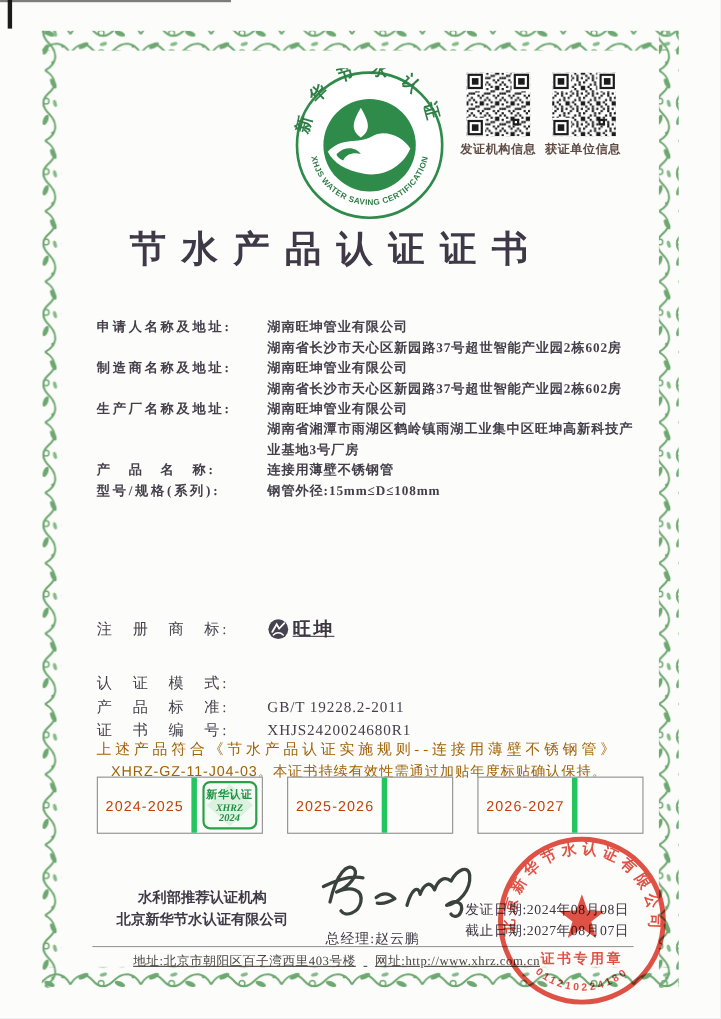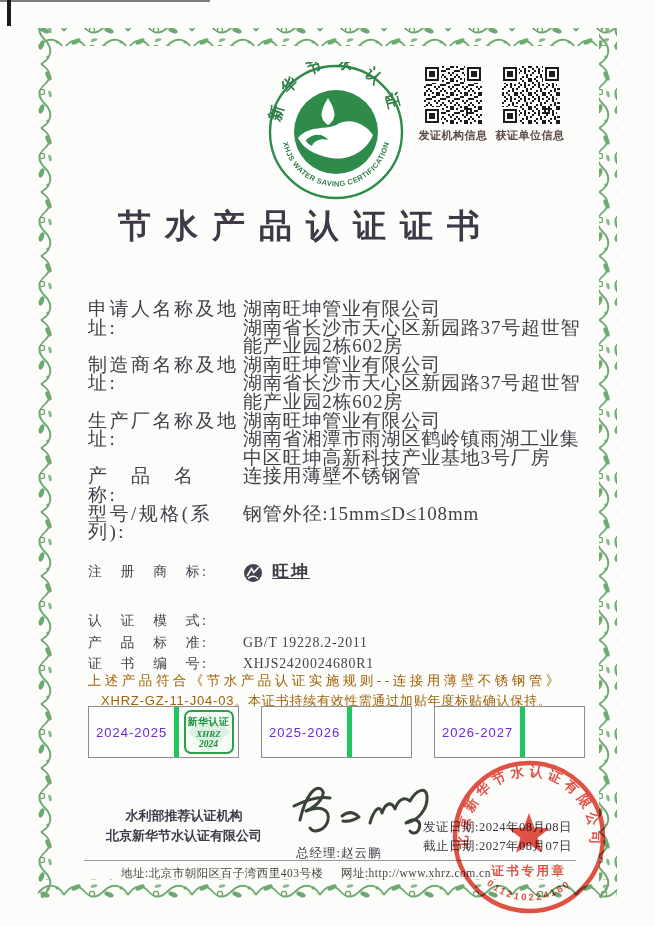--- a/index.html
+++ b/index.html
@@ -15,52 +15,52 @@
   
   .logo-wrap{left:266px;top:62px;width:140px;height:140px;}
   .qr-wrap{left:424px;top:66px;width:136px;height:58px;}
   .qr-label{top:128px;width:72px;text-align:center;font-size:11px;font-weight:bold;
     color:#5d4a43;letter-spacing:.5px;white-space:nowrap;}
   .qr-label.l1{left:417px;}
   .qr-label.l2{left:494px;}
   .title{left:0;top:204px;width:598px;text-align:center;font-size:33px;font-weight:bold;
     letter-spacing:14px;text-indent:14px;color:#3f3947;}
   
-  .fields{left:88px;top:300px;width:500px;font-size:19px;line-height:18.6px;}
+  .fields{left:88px;top:288px;width:500px;font-size:12px;line-height:18.6px;font-weight:bold;}
   .frow{display:flex;align-items:flex-start;}
   .flabel{flex:none;width:155px;letter-spacing:2.5px;color:#443f4b;}
   .fvalue{flex:1;letter-spacing:.8px;color:#443f4b;}
   .tm-row{left:88px;top:560px;width:500px;font-size:13.8px;display:flex;align-items:center;}
-  .tm-value{flex:1;display:flex;align-items:flex-end;gap:9px;text-decoration:underline;}
+  .tm-value{flex:1;display:flex;align-items:center;gap:3px;text-decoration:underline;}
   .tm-text{font-weight:bold;font-size:17px;letter-spacing:2px;color:#3d3843;}
   .certs{left:88px;top:610px;width:500px;font-size:13.8px;line-height:21.5px;}
   
   .statement{left:58px;top:672px;width:542px;font-size:13.5px;color:#a16207;}
   .st1{letter-spacing:3.5px;text-indent:2.2em;}
   .st2{letter-spacing:.8px;margin-top:2px;font-family:"Liberation Sans",sans-serif;font-size:13px;margin-left:43px;}
   
   .yrow{left:88px;top:706px;width:497px;display:flex;gap:22px;}
   .ybox{flex:1;height:50px;border:1px solid #8e8e8e;display:flex;background:#fdfdfc;}
   .ycell-l{flex:1.45;display:flex;align-items:center;justify-content:center;
-    font-family:"Liberation Sans",sans-serif;font-size:13px;color:#6d28d9;letter-spacing:1px;}
+    font-family:"Liberation Sans",sans-serif;font-size:13px;color:#c2410c;letter-spacing:1px;}
   .ycell-r{flex:1;border-left:5px solid #22c55e;display:flex;align-items:center;justify-content:center;position:relative;}
   .sticker{width:50px;height:44px;border:2px solid #2aa04a;border-radius:7px;background:#f5fbf5;
     position:relative;text-align:center;overflow:hidden;box-sizing:border-box;}
   .sticker svg{position:absolute;left:0;top:0;}
   .stk1{position:relative;font-size:10px;font-weight:bold;color:#1e9140;margin-top:3px;letter-spacing:.5px;}
   .stk2{position:relative;font-size:9px;font-weight:bold;font-style:italic;color:#1e9140;}
   .stk3{position:relative;font-size:9.5px;font-weight:bold;font-style:italic;color:#1e9140;}
   
   .org{left:60px;top:806px;width:248px;text-align:center;font-size:13px;font-weight:bold;
     color:#3f3947;line-height:20px;font-family:Liberation Serif, serif;}
   .sig{left:286px;top:776px;width:160px;height:74px;}
   .signer{left:296px;top:845px;font-size:12.5px;letter-spacing:1px;color:#3f3947;}
   .dates{left:423px;top:818px;font-size:12.5px;line-height:19px;letter-spacing:.5px;color:#3b3642;}
   .rule{left:84px;top:860px;width:492px;height:1px;background:#9a9a9a;}
-  .footer{left:0;top:866px;width:612px;text-align:center;font-size:11.5px;color:#4a4440;letter-spacing:.5px;}
+  .footer{left:0;top:866px;width:612px;text-align:center;font-size:11.5px;color:#4a4440;letter-spacing:.5px;text-decoration:underline;}
   .footer span{margin:0 7px;}
   .stamp{left:449px;top:757px;width:160px;height:160px;opacity:.88;mix-blend-mode:multiply;}
   svg{display:block;}
 </style>
 </head>
 <body>
 
 <div class="page">
 
   <svg class="abs" width="655" height="926" viewBox="0 0 655 926" style="left:0;top:0;">

